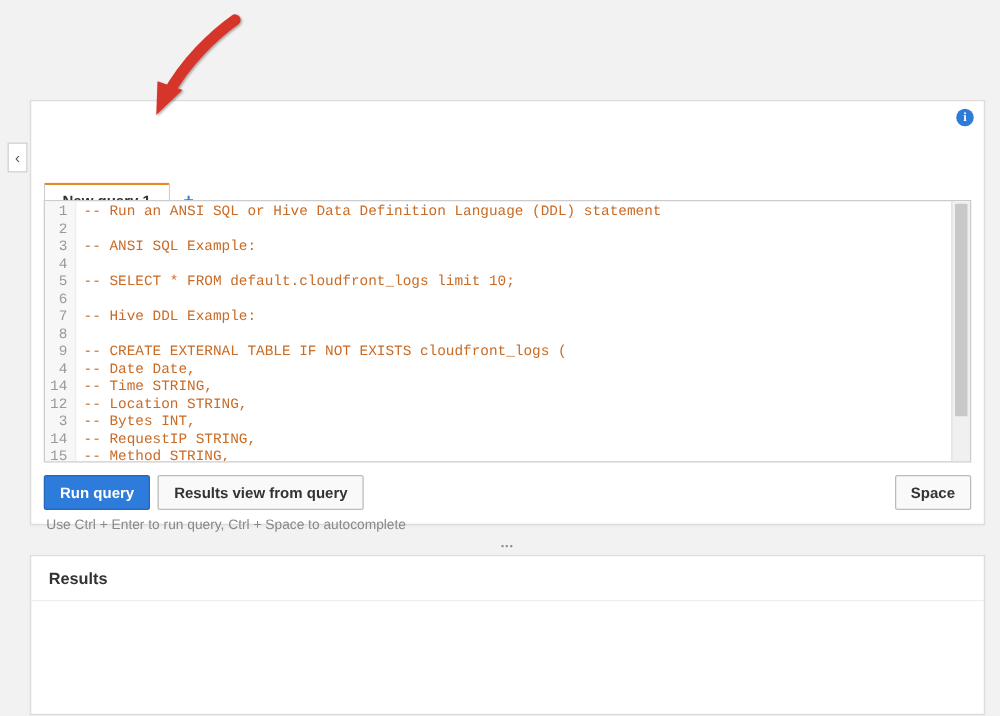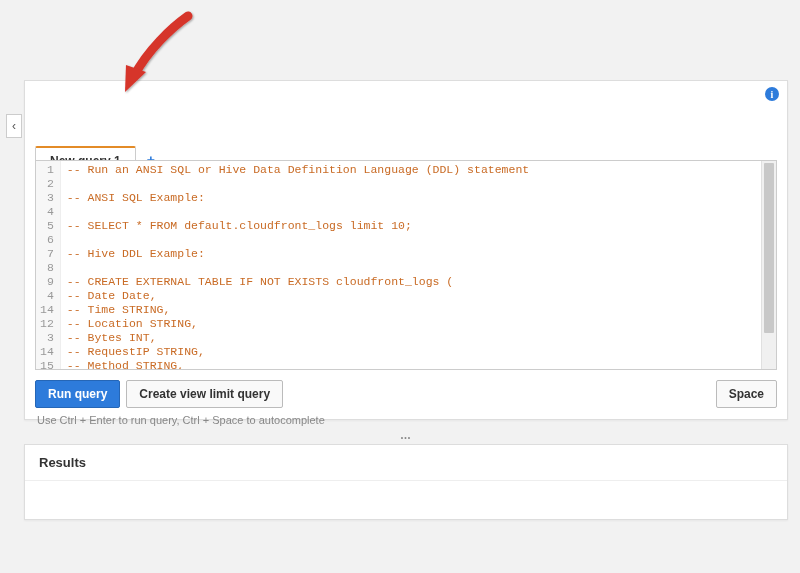--- a/index.html
+++ b/index.html
@@ -153,21 +153,21 @@
     .toolbar .spacer { flex: 1; }
     .hint {
       font-size: 11px;
       color: #888;
       padding: 2px 0 0 2px;
     }
     .results-panel {
       left: 24px;
       top: 444px;
       right: 12px;
-      height: 76px;
+      height: 128px;
     }
     .drag-handle {
       position: absolute;
       left: 24px;
       right: 12px;
       top: 430px;
       height: 12px;
       display: flex;
       align-items: center;
       justify-content: center;
@@ -234,21 +234,21 @@
         <div>15</div>
       </div>
     <div class="code" id="code"><div>-- Run an ANSI SQL or Hive Data Definition Language (DDL) statement</div><div></div><div>-- ANSI SQL Example:</div><div></div><div>-- SELECT * FROM default.cloudfront_logs limit 10;</div><div></div><div>-- Hive DDL Example:</div><div></div><div>-- CREATE EXTERNAL TABLE IF NOT EXISTS cloudfront_logs (</div><div>-- Date Date,</div><div>-- Time STRING,</div><div>-- Location STRING,</div><div>-- Bytes INT,</div><div>-- RequestIP STRING,</div><div>-- Method STRING,</div></div>
     <div class="fake-scrollbar">
       <div class="thumb"></div>
     </div>
   </div>
 
   <div class="toolbar">
     <button class="btn btn-primary">Run query</button>
-    <button class="btn">Create view limit query</button>
+    <button class="btn">Results view from query</button>
     <div class="spacer"></div>
     <button class="btn">Space</button>
   </div>
   <div class="hint">Use Ctrl + Enter to run query, Ctrl + Space to autocomplete</div>
 </div>
 
 <div class="drag-handle">
   <div class="grip">•••</div>
 </div>
 

